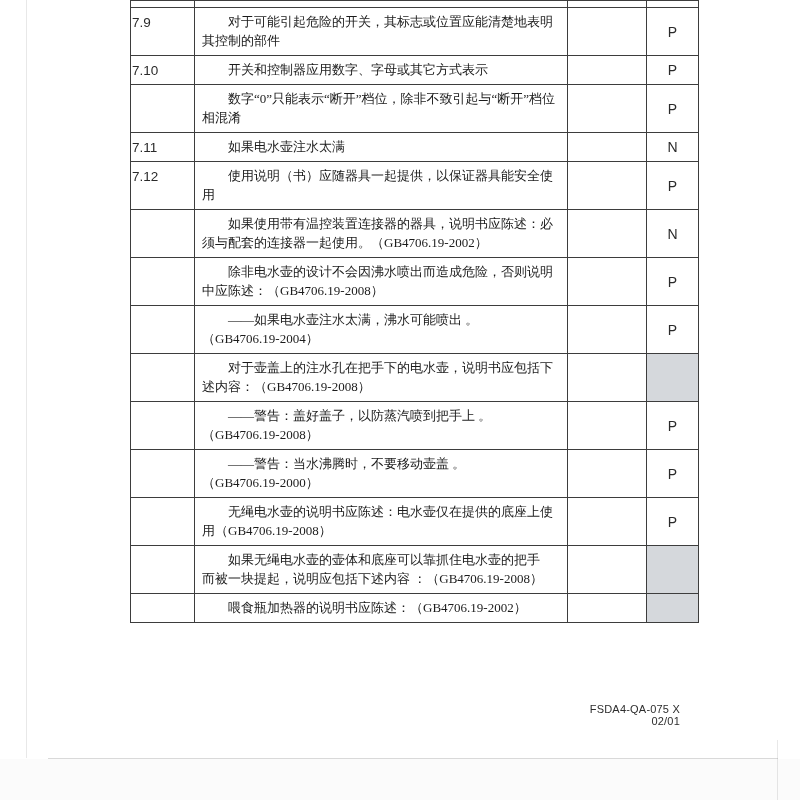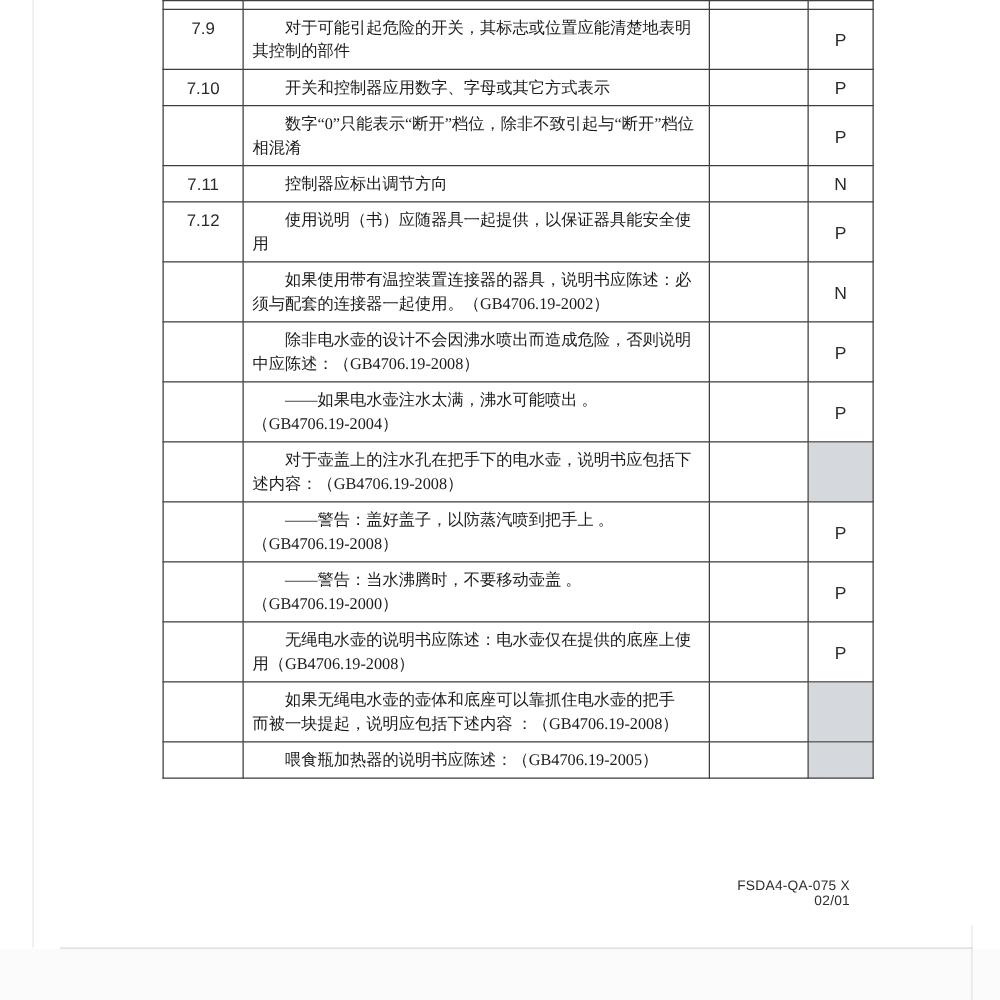--- a/index.html
+++ b/index.html
@@ -51,21 +51,20 @@
     border: 1px solid #3d3d3d;
     vertical-align: top;
     overflow: hidden;
   }
   .scan-table col.c-clause  { width: 64px;  }
   .scan-table col.c-req     { width: 373px; }
   .scan-table col.c-result  { width: 79px;  }
   .scan-table col.c-verdict { width: 52px;  }
 
   td.clause {
-    text-align: center;
     font-family: "Liberation Sans", sans-serif;
     font-size: 13.5px;
     padding-top: 7px;
     color: #2a2a2a;
   }
   td.req {
     font-size: 13px;
     line-height: 19px;
     padding: 4px 6px 5px 7px;
     text-indent: 2em;
@@ -140,21 +139,21 @@
       </tr>
       <tr>
         <td class="clause"></td>
         <td class="req">数字“0”只能表示“断开”档位，除非不致引起与“断开”档位
 相混淆</td>
         <td class="result"></td>
         <td class="verdict">P</td>
       </tr>
       <tr>
         <td class="clause">7.11</td>
-        <td class="req">控制器应标出调节方向</td>
+        <td class="req">如果电水壶注水太满</td>
         <td class="result"></td>
         <td class="verdict">N</td>
       </tr>
       <tr>
         <td class="clause">7.12</td>
         <td class="req">使用说明（书）应随器具一起提供，以保证器具能安全使
 用</td>
         <td class="result"></td>
         <td class="verdict">P</td>
       </tr>
@@ -209,20 +208,20 @@
       </tr>
       <tr>
         <td class="clause"></td>
         <td class="req">如果无绳电水壶的壶体和底座可以靠抓住电水壶的把手
 而被一块提起，说明应包括下述内容 ：（GB4706.19-2008）</td>
         <td class="result"></td>
         <td class="verdict shaded"></td>
       </tr>
       <tr>
         <td class="clause"></td>
-        <td class="req">喂食瓶加热器的说明书应陈述：（GB4706.19-2005）</td>
+        <td class="req">喂食瓶加热器的说明书应陈述：（GB4706.19-2002）</td>
         <td class="result"></td>
         <td class="verdict shaded"></td>
       </tr>
     </tbody>
 </table>
 
 <div class="footer-code">FSDA4-QA-075 X 02/01</div>
 
 </body></html>

